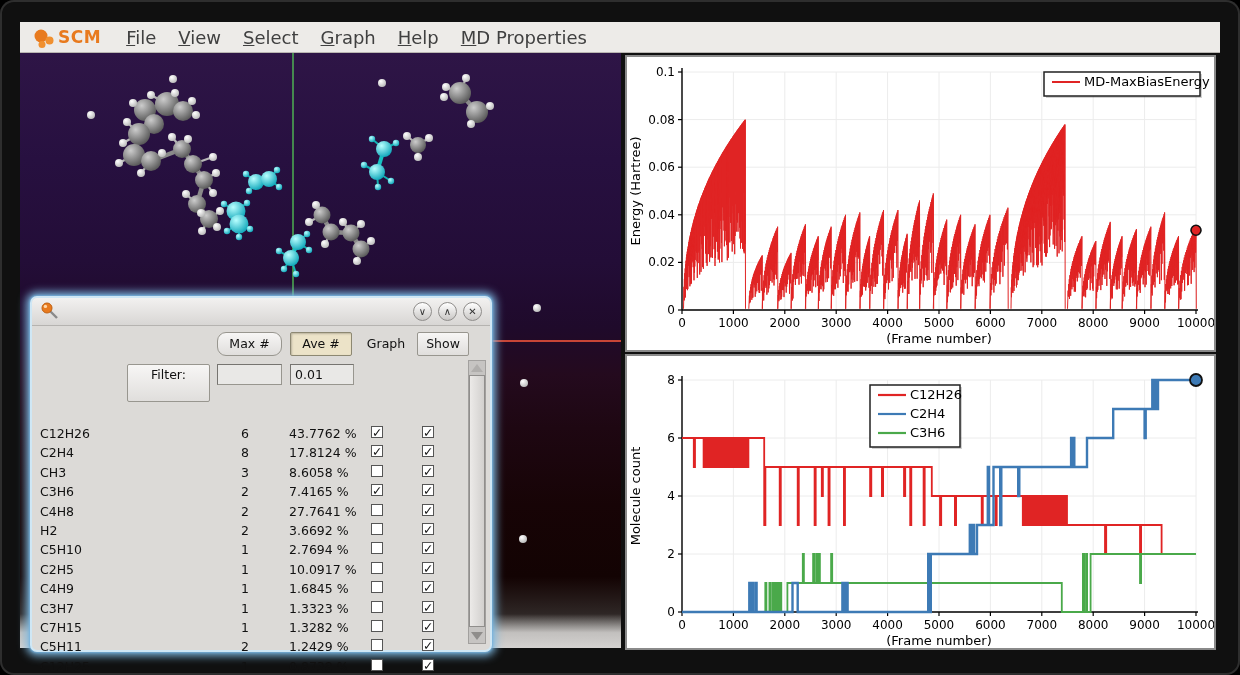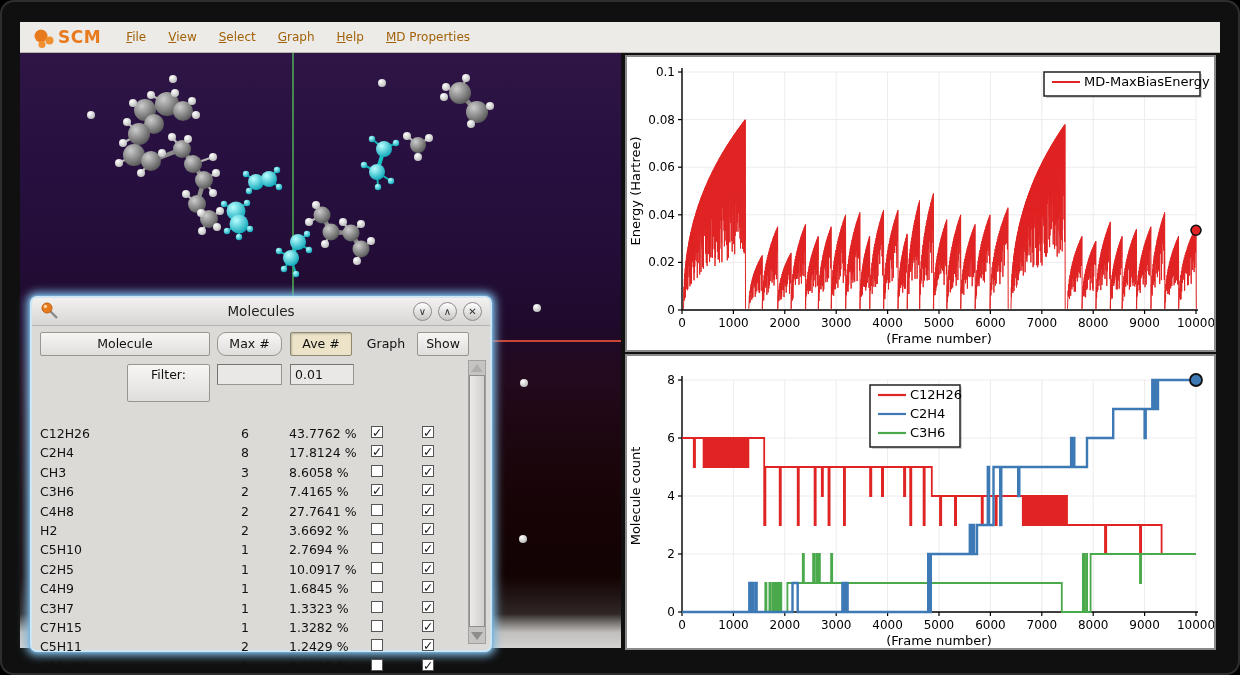--- a/index.html
+++ b/index.html
@@ -2,21 +2,21 @@
 <html><head>
 <meta charset="utf-8">
 <style>
   html,body{margin:0;padding:0;background:#000;}
   *{box-sizing:border-box;font-family:"DejaVu Sans","Liberation Sans",sans-serif;}
   #stage{position:relative;width:1240px;height:675px;background:#101010;border-radius:14px;overflow:hidden;box-shadow:inset 0 0 0 2px #2e2e2e;padding-left:28px;}
   
   #menubar{position:absolute;left:20px;top:22px;width:1200px;height:31px;background:#edebe8;border-bottom:1px solid #b9b6b2;display:flex;align-items:center;}
   #logo{display:flex;align-items:center;margin-left:12px;margin-right:14px;}
   #logo-text{color:#e87a1e;font-weight:bold;font-size:17px;letter-spacing:.5px;margin-left:2px;}
-  .menu-item{font-size:12px;color:#a16207;padding:4px 11px;cursor:default;}
+  .menu-item{font-size:18px;color:#404040;padding:4px 11px;cursor:default;}
   .menu-item u{text-decoration:underline;}
   
   #viewport{position:absolute;left:20px;top:53px;width:601px;height:595px;overflow:hidden;
     background:linear-gradient(180deg,#2e1546 0%,#271040 18%,#230d37 35%,#1f0a2b 46%,#240a1e 54%,#1e0712 63%,#170406 76%,#130303 88%,#3a3634 97%,#8e8b88 100%);}
   #viewport svg{position:absolute;left:0;top:0;}
   #vp-bottom{position:absolute;left:0;bottom:0;width:100%;height:34px;background:linear-gradient(180deg,rgba(120,115,110,0),#c2c0be 55%,#d4d2d0);}
   
   .chart-panel{position:absolute;background:#fff;border:2px solid #8a8a8a;}
   #chart-top{left:625px;top:55px;width:591px;height:297px;}
   #chart-bottom{left:625px;top:354px;width:591px;height:296px;}
@@ -400,25 +400,23 @@
 
   <div id="dialog">
     <div id="dialog-titlebar">
       <span id="dialog-icon">
         <svg width="20" height="20" viewBox="0 0 20 20">
           <line x1="9" y1="8" x2="17" y2="16" stroke="#8a8a8a" stroke-width="2.4"></line>
           <circle cx="7" cy="6" r="5" fill="#e87a1e" stroke="#c06010" stroke-width="1"></circle>
           <circle cx="5.4" cy="4.4" r="1.7" fill="#ffd8a8"></circle>
         </svg>
       </span>
-      <div id="dialog-title">Molecules</div>
       <span><div class="tb-btn" style="right: 58px;">∨</div><div class="tb-btn" style="right: 33px;">∧</div><div class="tb-btn" style="right: 8px;">✕</div></span>
     </div>
     <div id="dialog-body">
-      <div class="btn" style="left:8px;top:6px;width:170px;">Molecule</div>
       <div class="btn" style="left:185px;top:6px;width:65px;border-radius:9px;">Max #</div>
       <div class="btn pressed" style="left:258px;top:6px;width:62px;">Ave #</div>
       <div class="col-label" style="left:330px;top:6px;width:48px;">Graph</div>
       <div class="btn" style="left:385px;top:6px;width:52px;">Show</div>
 
       <div class="btn" style="left:95px;top:38px;width:83px;height:38px;line-height:20px;">Filter:</div>
       <input class="tin" style="left: 185px; top: 38px; width: 65px;" value="">
       <input class="tin" style="left: 258px; top: 38px; width: 64px;" value="0.01">
 
       <div id="table">

